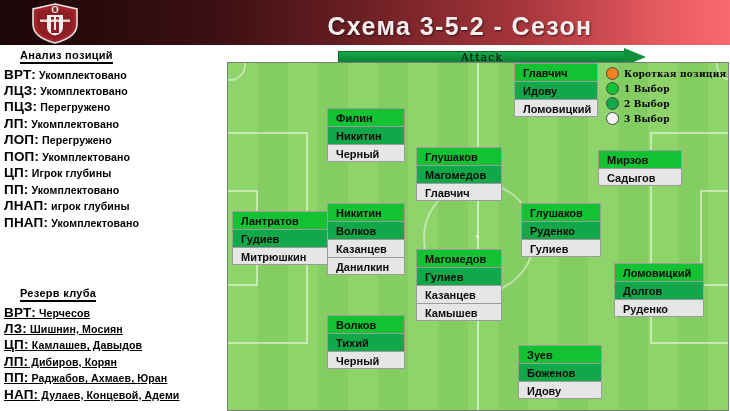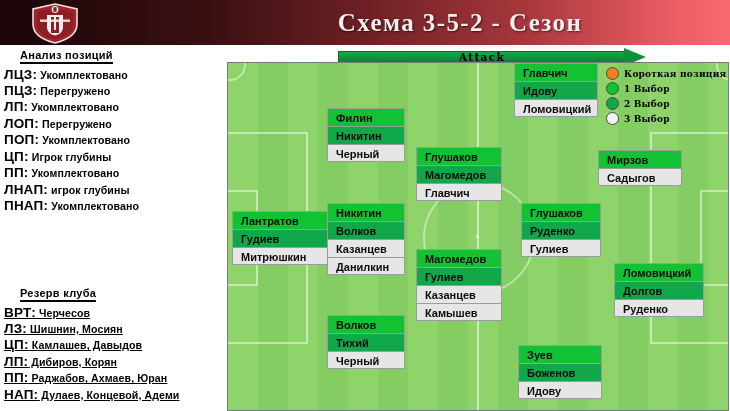--- a/index.html
+++ b/index.html
@@ -13,24 +13,24 @@
   
   .header{
     position:absolute;left:0;top:0;width:730px;height:45px;
     background:linear-gradient(90deg,#1b0608 0%,#2a0a0c 14%,#3d1013 30%,#6d2024 50%,#a8373c 72%,#e4595f 90%,#f86a70 100%);
     overflow:hidden;
   }
   .logo{
     position:absolute;left:25px;top:2px;width:60px;height:42px;
   }
   .title{
-    position:absolute;left:200px;top:0;width:520px;height:45px;
+    position:absolute;left:200px;top:0;width:520px;height:52px;
     display:flex;align-items:center;justify-content:center;
     color:#f6eeee;font-size:25px;font-weight:bold;letter-spacing:1.4px;
-    font-family:Liberation Serif, serif;
+    font-family:Liberation Sans, sans-serif;
     text-shadow:1px 1px 2px rgba(0,0,0,.6);
     white-space:nowrap;
   }
 
   
   .sidebar{position:absolute;left:0;top:45px;width:222px;height:366px;background:#fff;}
   .sec-title{
     font-size:11px;font-weight:bold;color:#000;letter-spacing:.3px;
     border-bottom:2px solid #000;display:inline-block;line-height:1.05;
     margin:0 0 1px 20px;padding-bottom:0px;
@@ -60,21 +60,21 @@
     border:1px solid #0a6b2b;
   }
   .attack-head{
     position:absolute;left:286px;top:-2px;width:0;height:0;
     border-top:9px solid transparent;border-bottom:9px solid transparent;
     border-left:22px solid #0e8f3a;
   }
   .attack-label{
     position:absolute;left:0;top:0px;width:288px;height:14px;
     display:flex;align-items:center;justify-content:center;
-    font-size:10.5px;font-weight:bold;color:#000;letter-spacing:1.3px;
+    font-size:10.5px;font-weight:normal;color:#000;letter-spacing:1.3px;
     font-family:"DejaVu Serif",serif;
   }
 
   
   .grp{position:absolute;}
   .cell{
     height:18px;line-height:18px;
     border:1px solid #9c9c9c;border-bottom:none;
     font-size:11px;font-weight:bold;color:#0b0b0b;
     padding-left:8px;white-space:nowrap;overflow:hidden;
@@ -110,20 +110,21 @@
         <rect x="15" y="17.5" width="30" height="2.4" fill="#f2eeee" opacity=".92"></rect>
       </svg>
     </div>
     <div class="title">Схема 3-5-2 - Сезон</div>
   </div>
 
   <div class="sidebar">
     <div style="position:absolute;left:0;top:0;width:222px;">
       <div class="sec-title">Анализ позиций</div>
       <div id="analysis-rows" style="margin-top:1px;">
+          <div class="row"><span class="pos">ВРТ:</span><span class="val"> Укомплектовано</span></div>
           <div class="row"><span class="pos">ЛЦЗ:</span><span class="val"> Укомплектовано</span></div>
           <div class="row"><span class="pos">ПЦЗ:</span><span class="val"> Перегружено</span></div>
           <div class="row"><span class="pos">ЛП:</span><span class="val"> Укомплектовано</span></div>
           <div class="row"><span class="pos">ЛОП:</span><span class="val"> Перегружено</span></div>
           <div class="row"><span class="pos">ПОП:</span><span class="val"> Укомплектовано</span></div>
           <div class="row"><span class="pos">ЦП:</span><span class="val"> Игрок глубины</span></div>
           <div class="row"><span class="pos">ПП:</span><span class="val"> Укомплектовано</span></div>
           <div class="row"><span class="pos">ЛНАП:</span><span class="val"> игрок глубины</span></div>
           <div class="row"><span class="pos">ПНАП:</span><span class="val"> Укомплектовано</span></div>
         </div>

